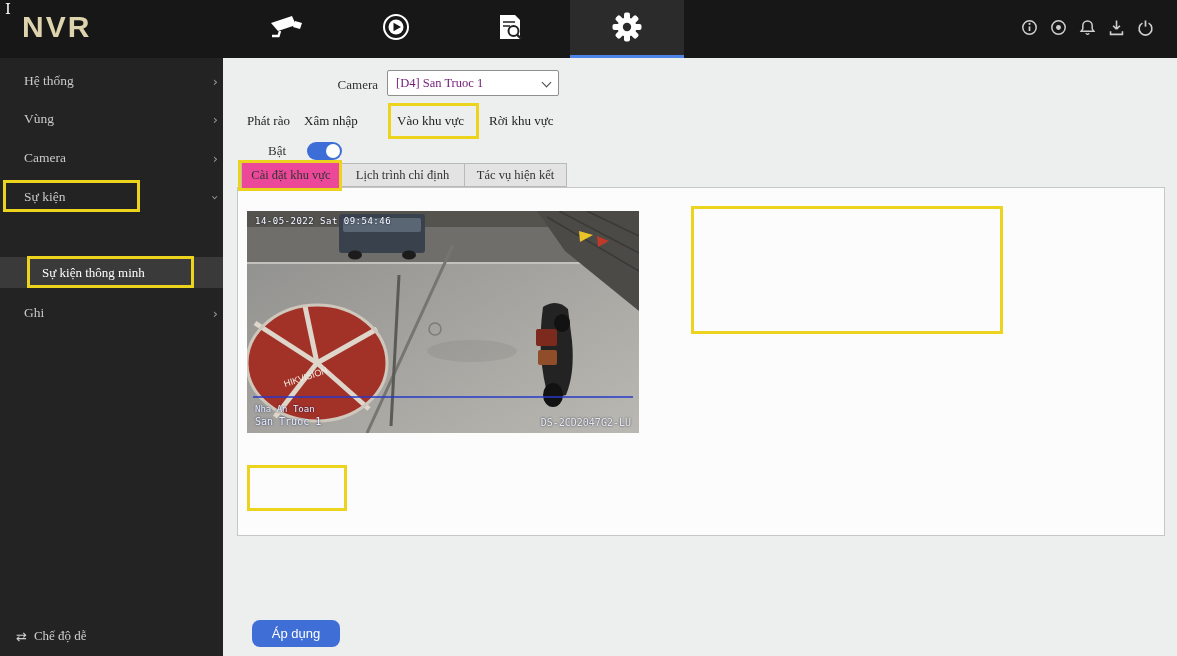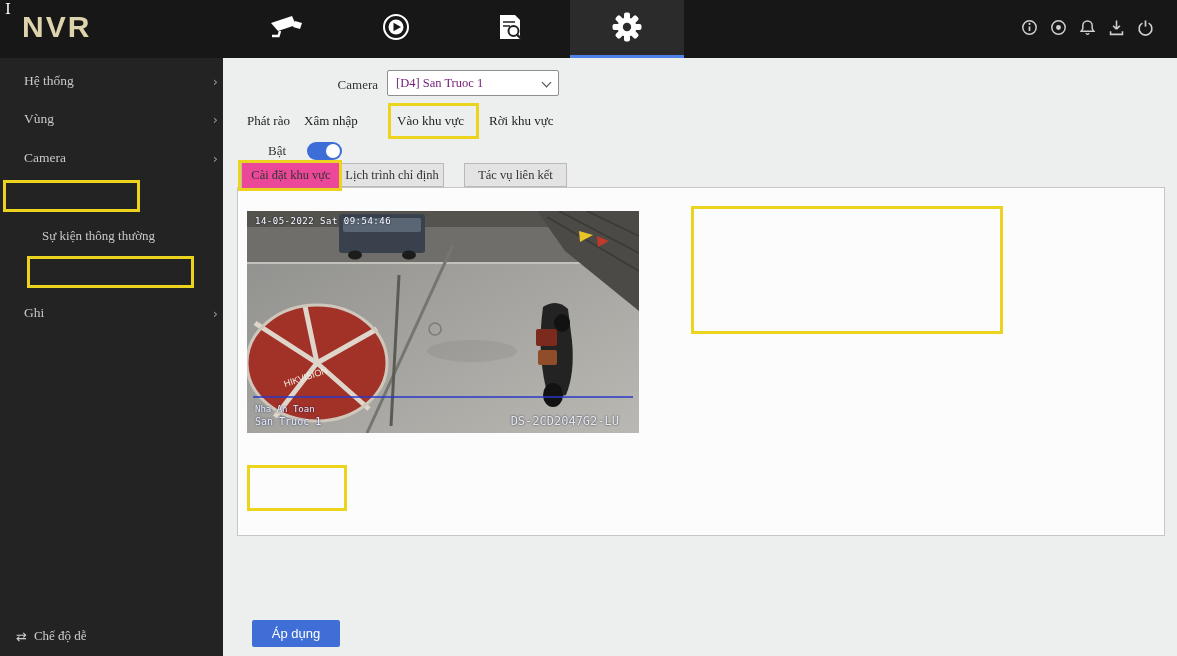--- a/index.html
+++ b/index.html
@@ -52,37 +52,37 @@
             font-size:12.5px; color:#333; background:#e3e3e3; border:1px solid #b9b9b9; cursor:pointer; z-index:2; }
   .subtab-active { top:162px; height:26px; background:#ec4899; border-bottom:none; z-index:3; }
 
   .panel { left:237px; top:187px; width:928px; height:349px; background:#fcfcfc; border:1px solid #c6c6c6; z-index:1; }
 
   .preview { left:247px; top:211px; width:392px; height:222px; background:#8f8f8f; z-index:2; cursor:crosshair; overflow:hidden; }
   .pv-text { position:absolute; color:#fff; font-family:"DejaVu Sans Mono",monospace; text-shadow:0 0 2px rgba(10,20,60,.9); }
   .pv-ts { left:8px; top:5px; font-size:9px; letter-spacing:.5px; }
   .pv-n1 { left:8px; bottom:19px; font-size:9px; color:#e8eeff; }
   .pv-n2 { left:8px; bottom:6px; font-size:10px; color:#e8eeff; }
-  .pv-model { right:20px; bottom:5px; font-size:12px; color:rgba(255,255,255,.85); }
+  .pv-model { right:8px; bottom:5px; font-size:10px; color:rgba(255,255,255,.85); }
 
   .slider { left:810px; top:268px; width:120px; height:16px; position:absolute; cursor:pointer; }
   .slider-track-l { position:absolute; left:0; top:7px; width:50%; height:2px; background:#4a6fd0; }
   .slider-track-r { position:absolute; right:0; top:7px; width:50%; height:2px; background:#93a3c6; }
   .slider-knob { position:absolute; left:calc(50% - 5px); top:2px; width:11px; height:11px; border-radius:50%;
                  background:#f6f6f6; border:1.5px solid #555; }
   .value-box { left:939px; top:261px; width:35px; height:26px; border:1px solid #999; background:#fff;
                font-size:12.5px; display:flex; align-items:center; justify-content:center; }
 
   .cb { position:absolute; width:14px; height:14px; border-radius:2px; display:flex; align-items:center;
         justify-content:center; cursor:pointer; }
   .cb-checked { background:#3d6ed8; color:#fff; font-size:11px; font-family:"DejaVu Sans",sans-serif; }
   .cb-unchecked { background:#fff; border:1.5px solid #444; }
 
   .btn { position:absolute; display:flex; align-items:center; justify-content:center; font-size:12.5px;
-         border-radius:2px; cursor:pointer; }
+         border-radius:8px; cursor:pointer; }
   .btn-light { background:#fff; border:1px solid #9c9c9c; color:#333; }
   .btn-primary { background:#3f6fd6; color:#fff; border:none; font-size:13px; }
 
   .ann { position:absolute; border:3px solid #ecd31d; z-index:40; pointer-events:none; }
 </style>
 </head>
 <body>
 
 <header class="abs topbar">
   <div class="abs logo">NVR</div>
@@ -186,22 +186,26 @@
     <span class="chev">›</span>
   </div>
   <div class="side-item" style="top:44px;">
     <span>Vùng</span>
     <span class="chev">›</span>
   </div>
   <div class="side-item" style="top:83px;">
     <span>Camera</span>
     <span class="chev">›</span>
   </div>
-  <div class="side-item side-sub" style="top:162px;">
-    <span>Sự kiện thông thường</span>
+  <div class="side-item" style="top:122px;">
+    <span>Sự kiện</span>
+    <span class="chev chev-down">›</span>
+  </div>
+  <div class="side-item side-sub side-selected" style="top:199px;">
+    <span>Sự kiện thông minh</span>
   </div>
   <div class="side-item" style="top:238px;">
     <span>Ghi</span>
     <span class="chev">›</span>
   </div>
   <div class="abs side-footer" style="top:570px;">
     <span class="swap-glyph">⇄</span>
     <span>Chế độ dễ</span>
   </div>
 </nav>
@@ -221,25 +225,25 @@
 
 <label class="plain-label" style="left:268px;top:143px;">Bật</label>
 <div class="toggle">
   <div class="toggle-knob"></div>
 </div>
 
 <div class="abs panel"></div>
 <div class="subtab subtab-active" style="left:241px;width:100px;">
     <span>Cài đặt khu vực</span>
   </div>
-<div class="subtab" style="left:340px;width:104px;">
+<div class="subtab" style="left:340px;width:125px;">
     <span>Lịch trình chỉ định</span>
   </div>
 <div class="subtab" style="left:464px;width:103px;">
-    <span>Tác vụ liên kết</span>
+    <span>Tác vụ hiện kết</span>
   </div>
 
 <div class="abs preview">
   <svg width="392" height="222" viewBox="0 0 392 222" preserveAspectRatio="none">
     <defs>
       <linearGradient id="road" x1="0" y1="0" x2="1" y2="1">
         <stop offset="0" stop-color="#8d8d8b"></stop>
           <stop offset="1" stop-color="#bab8b2"></stop>
       </linearGradient>
     </defs>

